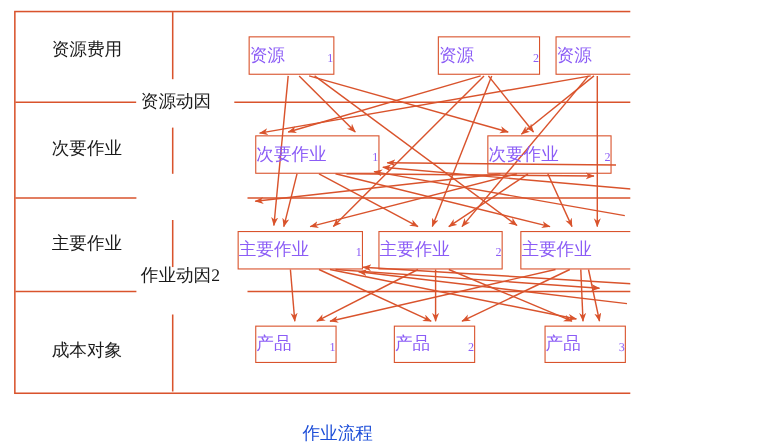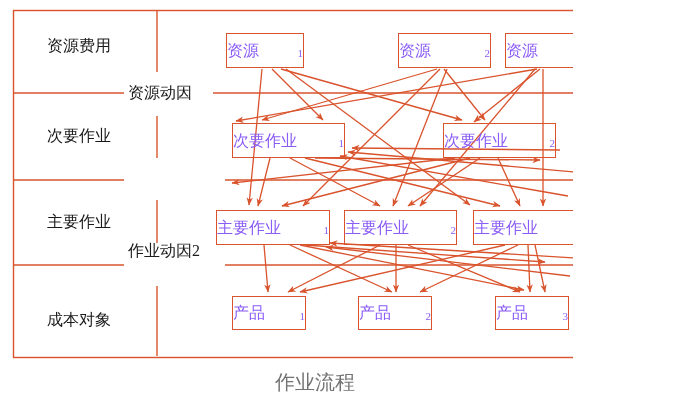--- a/index.html
+++ b/index.html
@@ -53,24 +53,25 @@
     position: absolute;
     color: #1a1a1a;
     font-size: 16px;
     white-space: nowrap;
     line-height: 1;
     background: #ffffff;
     padding: 0 4px;
   }
   .caption {
     position: absolute;
-    color: #737373;
-    font-size: 20px;
-    white-space: nowrap;
-    line-height: 1;
+    color: #1d4ed8;
+    font-size: 16px;
+    white-space: nowrap;
+    line-height: 1;
+    margin-top: 15px;
   }
 </style>
 </head>
 <body>
 
 <div id="stage">
 
   <svg id="diagram-svg" viewBox="0 0 689 402" xmlns="http://www.w3.org/2000/svg">
     <defs>
       <marker id="ah" markerWidth="9" markerHeight="9" refX="7.5" refY="3.2" orient="auto" markerUnits="userSpaceOnUse">

